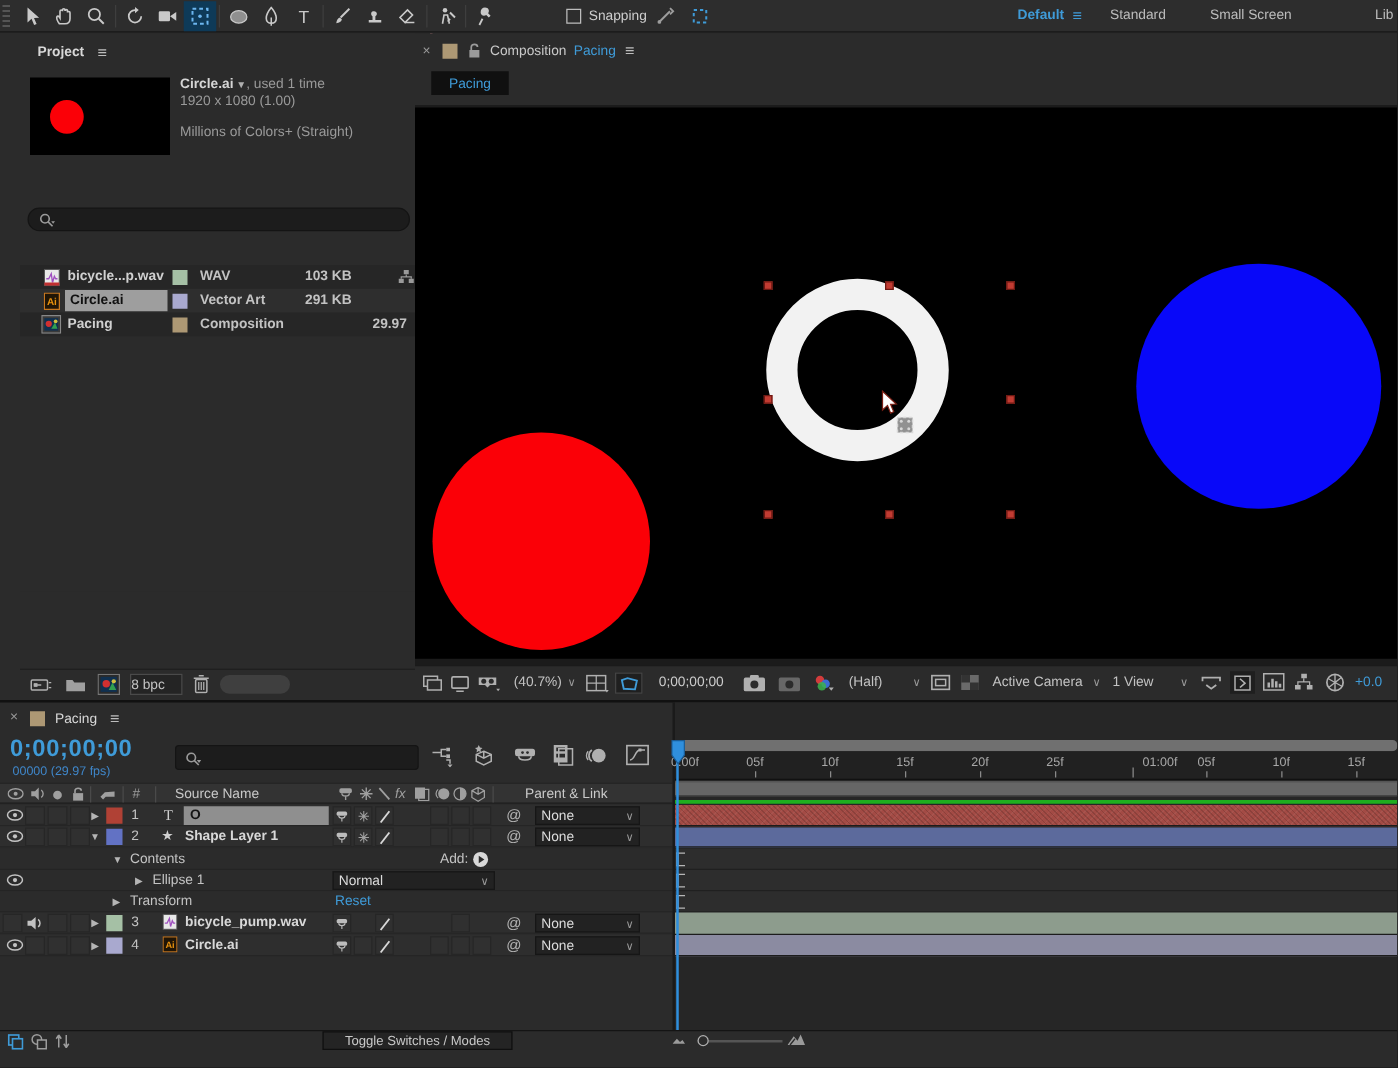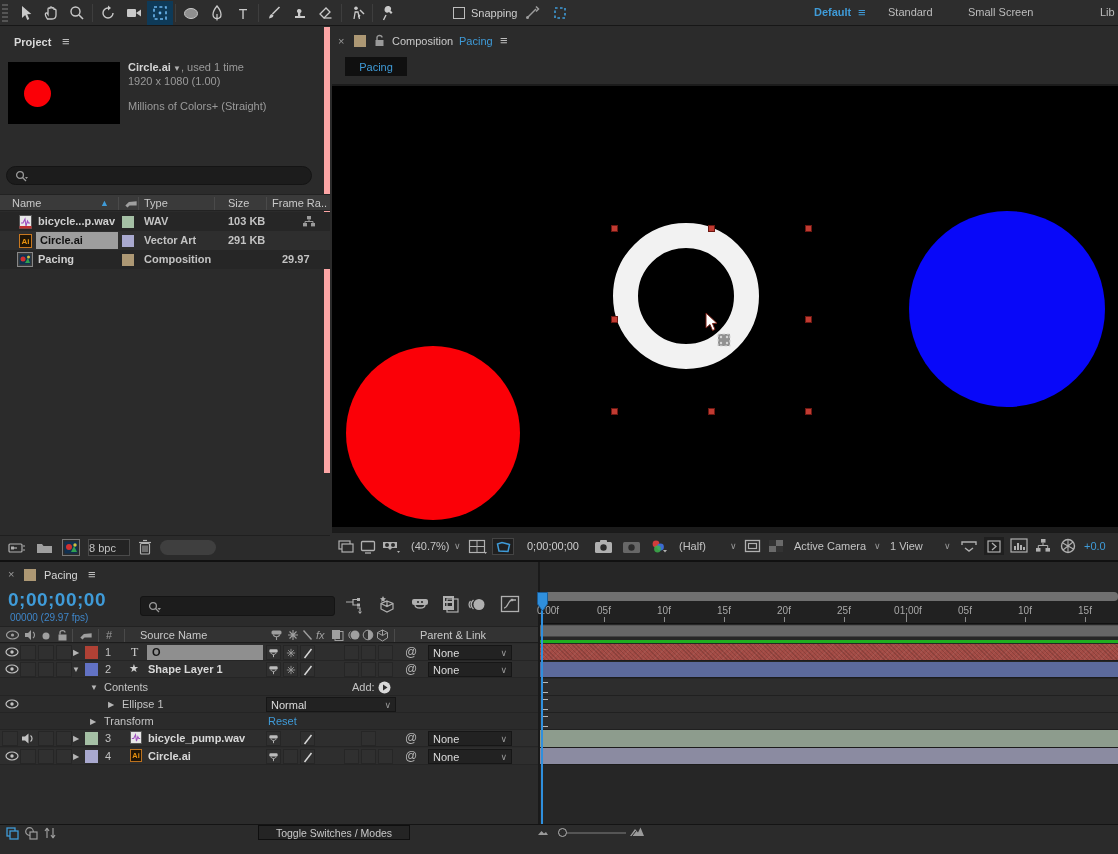--- a/index.html
+++ b/index.html
@@ -137,21 +137,21 @@
         </svg>
       </span>
 
     <span class="a tx blue" style="left:814px;top:6px;font-weight:bold;">Default</span>
     <span class="a blue" style="left:858px;top:5px;font-size:13px;">≡</span>
     <span class="a tx" style="left:888px;top:6px;color:#bdbdbd;">Standard</span>
     <span class="a tx" style="left:968px;top:6px;color:#bdbdbd;">Small Screen</span>
     <span class="a tx" style="left:1100px;top:6px;color:#bdbdbd;">Lib</span>
   </div>
 
-  <div class="a" style="left:0;top:27px;width:330px;height:446px;background:#2b2b2b;border-right:6px solid #fca5a5;">
+  <div class="a" style="left:16px;top:27px;width:330px;height:446px;background:#2b2b2b;border-right:2px solid #fca5a5;">
     <div class="a tx" style="left:14px;top:9px;color:#d8d8d8;font-weight:bold;">Project</div>
     <span class="a" style="left:62px;top:7px;font-size:13px;color:#bdbdbd;">≡</span>
 
     <div class="a" style="left:8px;top:35px;width:112px;height:62px;background:#000;">
       <div class="a" style="left: 16px; top: 18px; width: 27px; height: 27px; border-radius: 50%; background: rgb(251, 0, 7);"></div>
     </div>
     <div class="a" style="left:128px;top:34px;">
       <span class="tx" style="color:#d5d5d5;font-weight:bold;">Circle.ai</span><span style="font-size:8px;color:#b0b0b0;"> ▼</span><span class="tx dim">, used 1 time</span>
     </div>
     <div class="a tx dim" style="left:128px;top:48px;">1920 x 1080 (1.00)</div>
@@ -160,36 +160,20 @@
     <div class="a" style="left:6px;top:139px;width:306px;height:19px;background:#1c1c1c;border:1px solid #141414;border-radius:10px;">
       <span class="a" style="left:8px;top:3px;">
           <svg width="13" height="13" viewBox="0 0 13 13">
             <circle cx="5" cy="5" r="3.4" fill="none" stroke="#9a9a9a" stroke-width="1.3"></circle>
             <line x1="7.5" y1="7.5" x2="11" y2="11" stroke="#9a9a9a" stroke-width="1.3"></line>
             <path d="M10 4 L13 4 L11.5 6 Z" fill="#9a9a9a" transform="translate(0,3)"></path>
           </svg>
         </span>
     </div>
 
-    <div class="a" style="left:0;top:167px;width:330px;height:17px;background:#3a3a3a;border-top:1px solid #222;border-bottom:1px solid #222;">
-      <span class="a tx" style="left:12px;top:2px;color:#c9c9c9;">Name</span>
-      <span class="a" style="left:100px;top:3px;color:#3f9bd8;font-size:9px;">▲</span>
-      <span class="vline" style="left:118px;top:2px;height:13px;"></span>
-      <span class="a" style="left:125px;top:2px;">
-          <svg width="13" height="13" viewBox="0 0 13 13">
-            <path d="M1 4 L6 4 L12 9 L9 12 L4 7 L1 7 Z" fill="#9f9f9f" transform="rotate(-45 6 7)"></path>
-          </svg>
-        </span>
-      <span class="vline" style="left:138px;top:2px;height:13px;"></span>
-      <span class="a tx" style="left:144px;top:2px;color:#c9c9c9;">Type</span>
-      <span class="vline" style="left:214px;top:2px;height:13px;"></span>
-      <span class="a tx" style="left:228px;top:2px;color:#c9c9c9;">Size</span>
-      <span class="vline" style="left:266px;top:2px;height:13px;"></span>
-      <span class="a tx" style="left:272px;top:2px;color:#c9c9c9;">Frame Ra..</span>
-    </div>
 
     <div class="a" style="left:0;top:185px;width:330px;height:19px;background:#262626;">
       <span class="a" style="left:19px;top:3px;">
           <svg width="13" height="14" viewBox="0 0 13 14">
             <rect x="0.5" y="0.5" width="12" height="13" fill="#e8e8e8" stroke="#555"></rect>
             <path d="M2 8 L4 8 L6 4 L7 11 L8.5 6 L9.5 8 L11 8" fill="none" stroke="#a050c0" stroke-width="1.1"></path>
             <rect x="0.5" y="11" width="12" height="2.5" fill="#c03030"></rect>
           </svg>
         </span>
       <span class="a tx" style="left:38px;top:3px;color:#d0d0d0;font-weight:bold;">bicycle...p.wav</span>
@@ -788,21 +772,21 @@
 
       <div class="a" style="left:0;top:30px;width:578px;height:9px;background:#707070;border-radius:4px;"></div>
 
       <div class="a" style="left:0;top:39px;width:578px;height:23px;background:#212121;border-bottom:1px solid #111;">
         <span class="rlabel" style="left:8px;top:4px;">0:00f</span>
         <span class="rlabel" style="left:64px;top:4px;">05f</span>
         <span class="rlabel" style="left:124px;top:4px;">10f</span>
         <span class="rlabel" style="left:184px;top:4px;">15f</span>
         <span class="rlabel" style="left:244px;top:4px;">20f</span>
         <span class="rlabel" style="left:304px;top:4px;">25f</span>
-        <span class="rlabel" style="left:360px;top:4px;padding-left:16px;">01:00f</span>
+        <span class="rlabel" style="left:380px;top:4px;padding-left:16px;">01:00f</span>
         <span class="rlabel" style="left:425px;top:4px;">05f</span>
         <span class="rlabel" style="left:485px;top:4px;">10f</span>
         <span class="rlabel" style="left:545px;top:4px;">15f</span>
         <span class="tick" style="left:64px;top:16px;"></span>
           <span class="tick" style="left:124px;top:16px;"></span>
         <span class="tick" style="left:184px;top:16px;"></span>
           <span class="tick" style="left:244px;top:16px;"></span>
         <span class="tick" style="left:304px;top:16px;"></span>
           <span class="tick" style="left:366px;top:13px;height:8px;"></span>
         <span class="tick" style="left:425px;top:16px;"></span>

